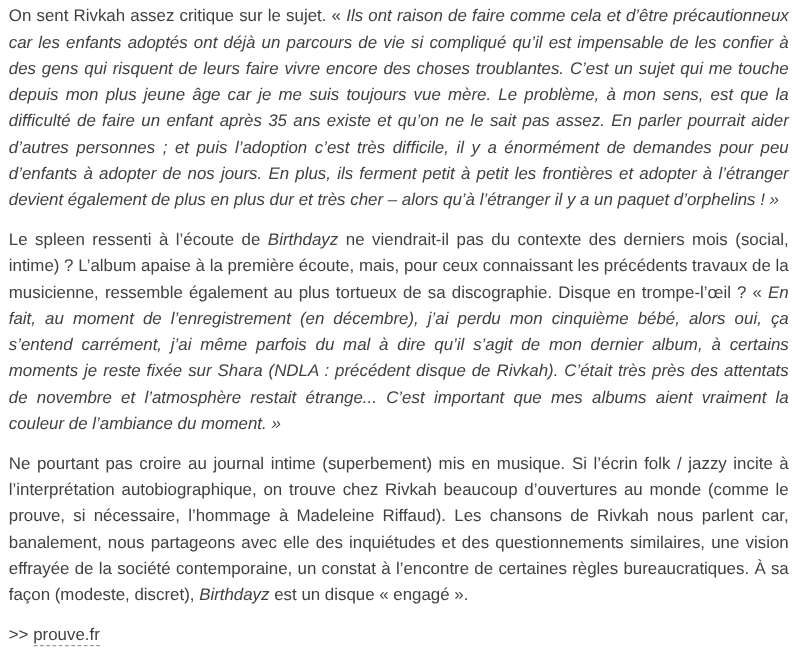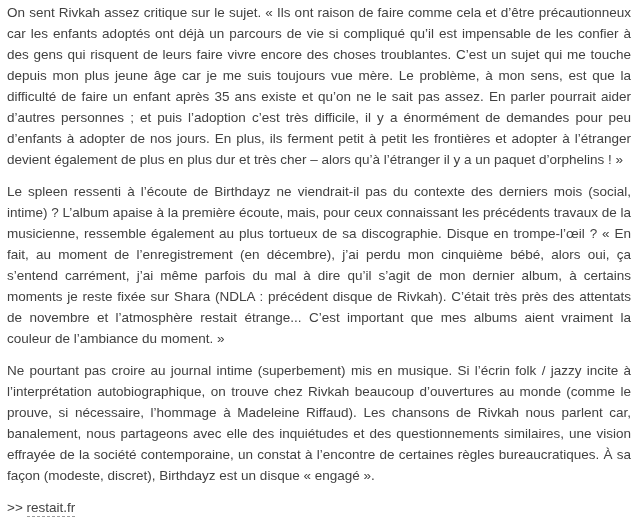--- a/index.html
+++ b/index.html
@@ -19,20 +19,21 @@
     font-family: "Liberation Sans", "DejaVu Sans", sans-serif;
     font-size: 13.5px;
     line-height: 21px;
     color: #414141;
     text-align: justify;
   }
   p.para {
     margin: 0 0 11px 0;
   }
   .seg-italic {
+    font-style: italic;
   }
   .link-row {
     text-align: left;
   }
   a.site-link {
     color: #414141;
     text-decoration: none;
     border-bottom: 1px dashed #9a9a9a;
     padding-bottom: 1px;
     cursor: pointer;
@@ -42,15 +43,15 @@
 <body>
 
 <div class="page">
 
   <p class="para"><span>On sent Rivkah assez critique sur le sujet. « </span><span class="seg-italic">Ils ont raison de faire comme cela et d’être précautionneux car les enfants adoptés ont déjà un parcours de vie si compliqué qu’il est impensable de les confier à des gens qui risquent de leurs faire vivre encore des choses troublantes. C’est un sujet qui me touche depuis mon plus jeune âge car je me suis toujours vue mère. Le problème, à mon sens, est que la difficulté de faire un enfant après 35 ans existe et qu’on ne le sait pas assez. En parler pourrait aider d’autres personnes ; et puis l’adoption c’est très difficile, il y a énormément de demandes pour peu d’enfants à adopter de nos jours. En plus, ils ferment petit à petit les frontières et adopter à l’étranger devient également de plus en plus dur et très cher – alors qu’à l’étranger il y a un paquet d’orphelins ! »</span></p>
 
   <p class="para"><span>Le spleen ressenti à l’écoute de </span><span class="seg-italic">Birthdayz</span><span> ne viendrait-il pas du contexte des derniers mois (social, intime) ? L’album apaise à la première écoute, mais, pour ceux connaissant les précédents travaux de la musicienne, ressemble également au plus tortueux de sa discographie. Disque en trompe-l’œil ? « </span><span class="seg-italic">En fait, au moment de l’enregistrement (en décembre), j’ai perdu mon cinquième bébé, alors oui, ça s’entend carrément, j’ai même parfois du mal à dire qu’il s’agit de mon dernier album, à certains moments je reste fixée sur Shara (NDLA : précédent disque de Rivkah). C’était très près des attentats de novembre et l’atmosphère restait étrange... C’est important que mes albums aient vraiment la couleur de l’ambiance du moment. »</span></p>
 
   <p class="para"><span>Ne pourtant pas croire au journal intime (superbement) mis en musique. Si l’écrin folk / jazzy incite à l’interprétation autobiographique, on trouve chez Rivkah beaucoup d’ouvertures au monde (comme le prouve, si nécessaire, l’hommage à Madeleine Riffaud). Les chansons de Rivkah nous parlent car, banalement, nous partageons avec elle des inquiétudes et des questionnements similaires, une vision effrayée de la société contemporaine, un constat à l’encontre de certaines règles bureaucratiques. À sa façon (modeste, discret), </span><span class="seg-italic">Birthdayz</span><span> est un disque « engagé ».</span></p>
 
-  <p class="para link-row"><span>&gt;&gt; </span><a href="#" class="site-link">restait.fr</a></p>
+  <p class="para link-row"><span>&gt;&gt; </span><a href="#" class="site-link">prouve.fr</a></p>
 
 </div>
 
 </body></html>

